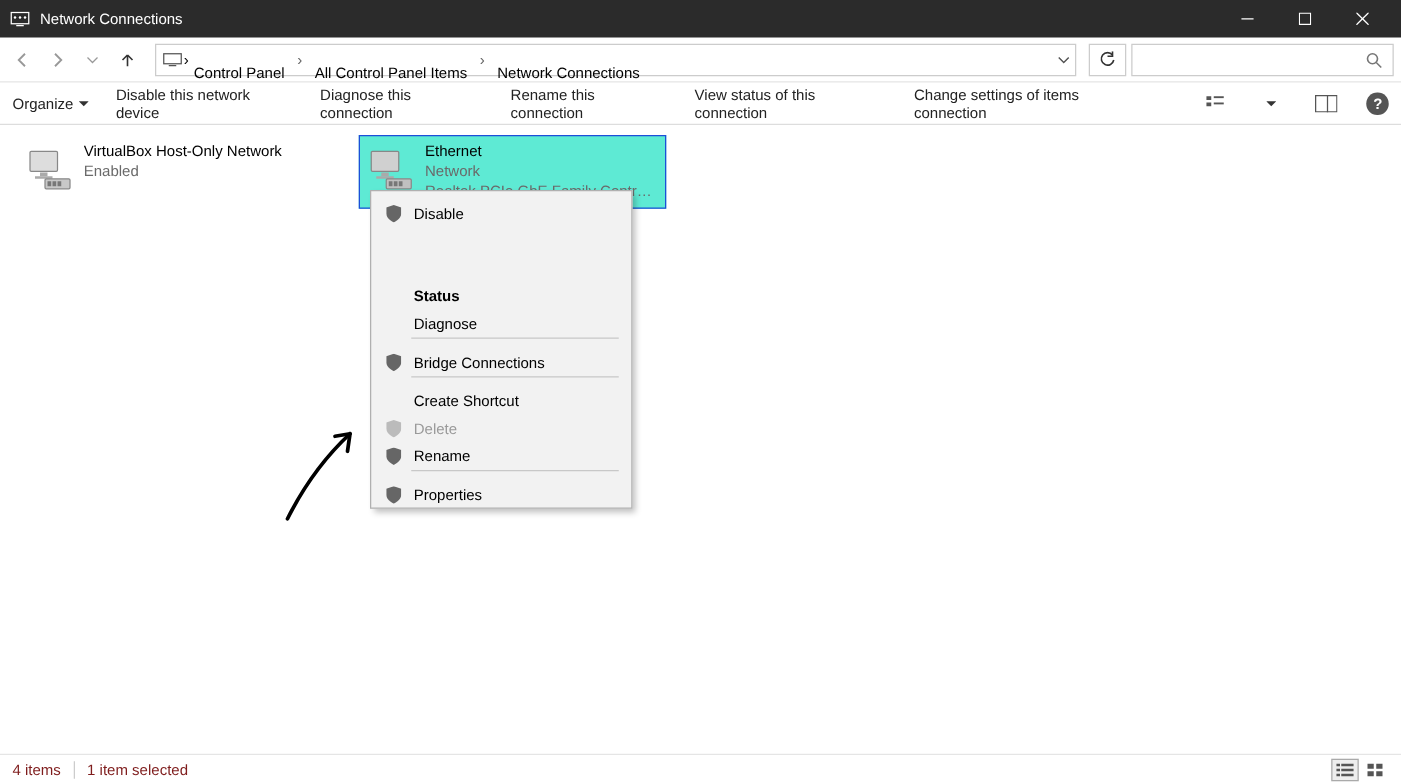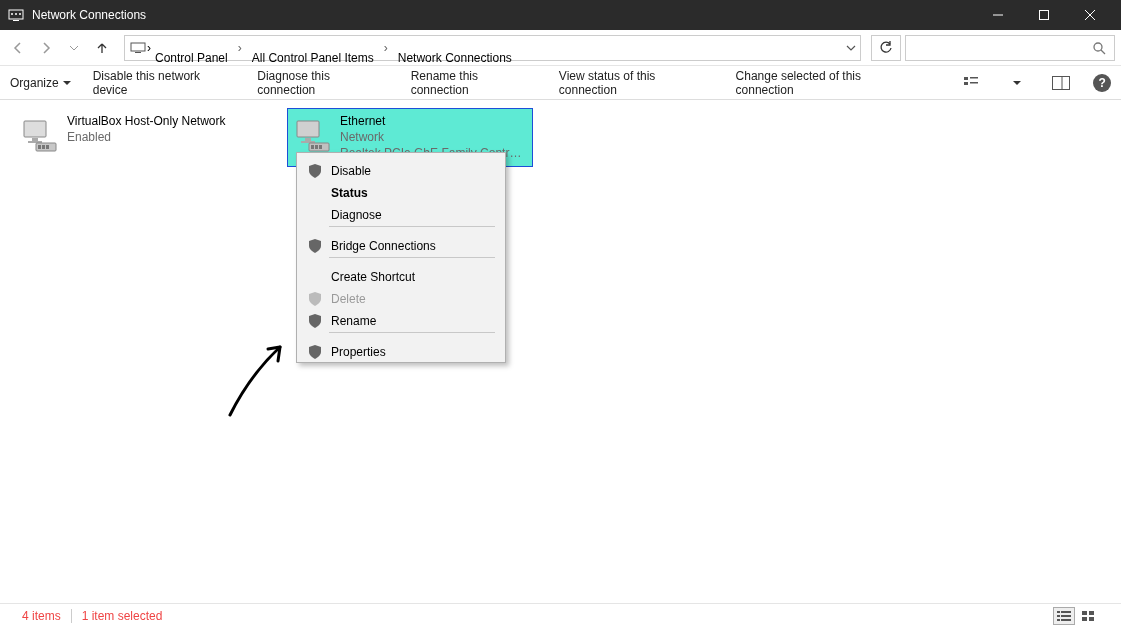--- a/index.html
+++ b/index.html
@@ -38,31 +38,31 @@
   .net-item { width: 246px; padding: 4px 6px; display: flex; gap: 6px; border: 1px solid transparent; cursor: pointer; }
   .net-item.selected { background: #5eead4; border: 1px solid #1d4ed8; margin-left: 19px; }
   .net-item .icon-col { width: 40px; display:flex; align-items:center; justify-content:center; }
   .net-item .text-col { flex: 1; line-height: 1.35; overflow: hidden; }
   .net-item .name { color: #000; }
   .net-item .sub { color: #6a6a6a; white-space: nowrap; overflow:hidden; text-overflow: ellipsis; }
 
   
   .ctxmenu { position: absolute; left: 296px; top: 152px; width: 210px; background: #f2f2f2; border: 1px solid #b0b0b0; box-shadow: 3px 3px 5px rgba(0,0,0,0.25); padding: 3px 2px; z-index: 10; }
   .ctxitem { height: 22px; display:flex; align-items:flex-end; padding-left: 8px; gap: 8px; cursor: pointer; font-size:12px; }
-  .ctxitem.bold { font-weight: 700; }
+  .ctxitem.bold { font-weight: 700; margin-top: 44px; }
   .ctxitem.disabled { color: #9a9a9a; cursor: default; }
   .ctxitem .cicon { width: 16px; display:inline-flex; align-items:center; justify-content:center; }
   .ctxsep { height: 1px; background: #c8c8c8; margin: 4px 8px 4px 30px; }
   .underline-annot { position: absolute; left: 323px; top: 349px; width: 60px; height: 3px; background: #000; border-radius: 1px; }
 
   
   .annot-arrow { position: absolute; left: 220px; top: 335px; pointer-events: none; }
 
   
-  .statusbar { position: absolute; bottom: 0; left: 0; right: 0; height: 24px; border-top: 1px solid #e5e5e5; display: flex; align-items: center; padding: 0 22px; font-size: 12px; color: #ef4444; }
+  .statusbar { position: absolute; bottom: 0; left: 0; right: 0; height: 24px; border-top: 1px solid #e5e5e5; display: flex; align-items: center; padding: 0 10px; font-size: 12px; color: #7f1d1d; }
   .statusbar .sb-sep { width: 1px; height: 14px; background: #ccc; margin: 0 10px; }
   .statusbar .sb-spacer { flex: 1; }
   .statusbar .view-btn { width: 22px; height: 18px; display:inline-flex; align-items:center; justify-content:center; border:1px solid transparent; margin-left:2px; cursor:pointer; }
   .statusbar .view-btn.active { border:1px solid #aaa; background:#eee; }
 
   svg { display: block; }
 </style>
 </head>
 <body>
 
@@ -164,21 +164,21 @@
     <span>
         <svg width="8" height="8">
           <path d="M0 2 L4 6 L8 2" fill="#333"></path>
         </svg>
       </span>
   </div>
   <div class="tool-item">Disable this network device</div>
   <div class="tool-item">Diagnose this connection</div>
   <div class="tool-item">Rename this connection</div>
   <div class="tool-item">View status of this connection</div>
-  <div class="tool-item">Change selected of this connection</div>
+  <div class="tool-item">Change settings of items connection</div>
   <div class="spacer"></div>
   <div class="icon-btn">
     <svg width="18" height="14" viewBox="0 0 18 14">
         <rect x="0" y="1" width="4" height="3" fill="#555"></rect>
         <rect x="0" y="6" width="4" height="3" fill="#555"></rect>
         <rect x="6" y="1" width="8" height="1.5" fill="#555"></rect>
         <rect x="6" y="6" width="8" height="1.5" fill="#555"></rect>
       </svg>
   </div>
   <div class="icon-btn">

